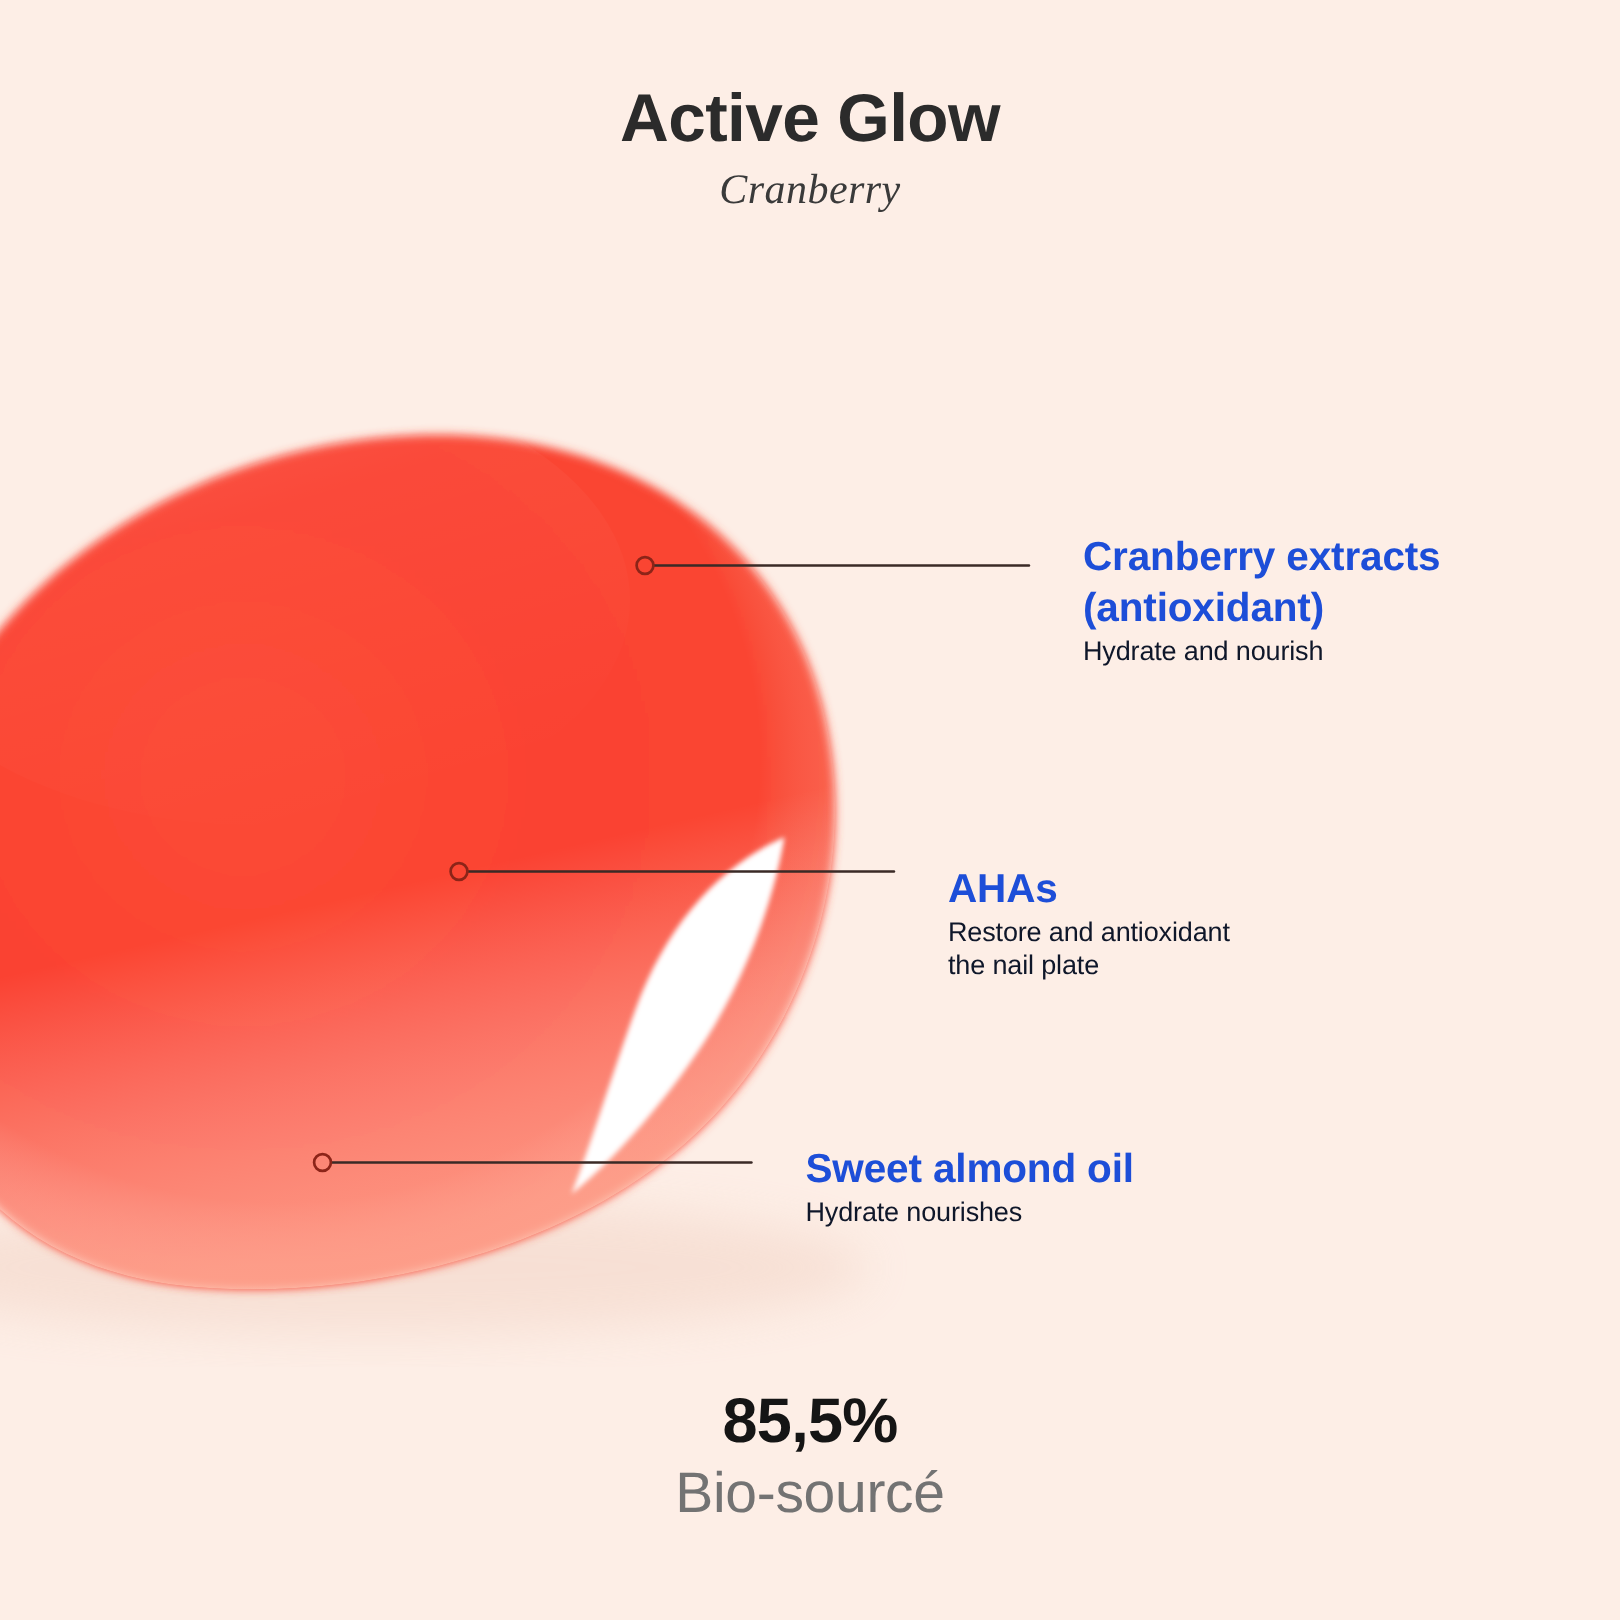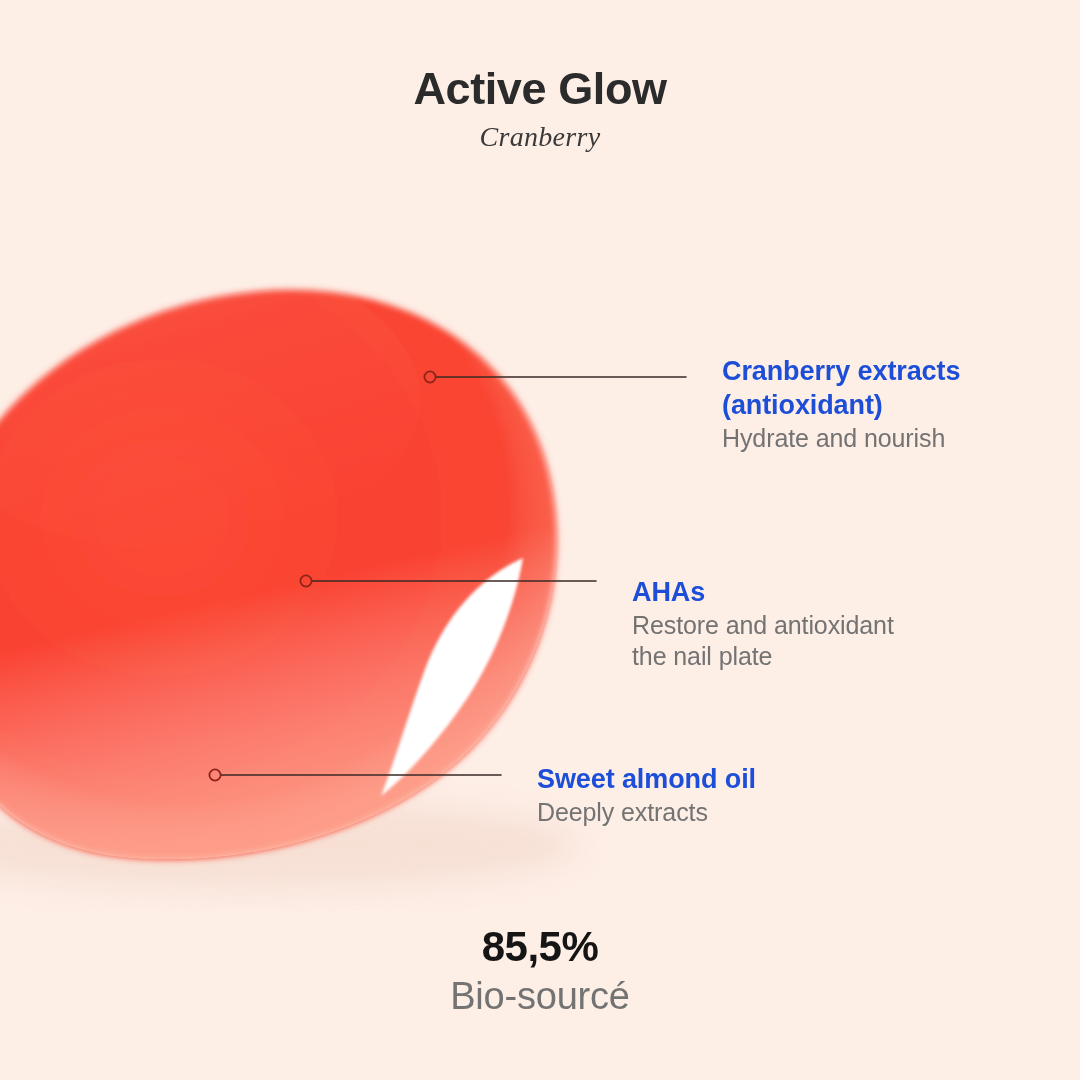--- a/index.html
+++ b/index.html
@@ -18,21 +18,21 @@
     width: 1080px;
     height: 1080px;
     background: #fdeee6;
     overflow: hidden;
   }
 
   
   #header {
     position: absolute;
     left: 0;
-    top: 66px;
+    top: 56px;
     width: 1080px;
     text-align: center;
   }
   #title-main {
     font-family: "Liberation Sans", sans-serif;
     font-size: 45px;
     font-weight: bold;
     letter-spacing: -0.4px;
     color: #2b2b2b;
     line-height: 1.0;
@@ -65,23 +65,23 @@
   .callout-title {
     font-size: 27px;
     font-weight: bold;
     color: #1d4ed8;
     line-height: 1.25;
     letter-spacing: -0.1px;
     white-space: nowrap;
   }
   .callout-title.wrap { white-space: normal; }
   .callout-desc {
-    font-size: 25px;
+    font-size: 18px;
     font-weight: normal;
-    color: #737373;
+    color: #0f172a;
     line-height: 1.25;
     letter-spacing: -0.1px;
     white-space: pre-line;
   }
 
   #callout-1 { left: 722px; top: 355px; width: 330px; }
   #callout-2 { left: 632px; top: 576px; width: 360px; }
   #callout-3 { left: 537px; top: 752px; width: 400px; margin-top: 11px; }
 
   
@@ -215,21 +215,21 @@
   </div>
 
   <div class="callout" id="callout-2">
     <div class="callout-title">AHAs</div>
     <div class="callout-desc">Restore and antioxidant
 the nail plate</div>
   </div>
 
   <div class="callout" id="callout-3">
     <div class="callout-title">Sweet almond oil</div>
-    <div class="callout-desc">Deeply extracts</div>
+    <div class="callout-desc">Hydrate nourishes</div>
   </div>
 
   <div id="footer-stat">
     <div id="stat-value">85,5%</div>
     <div id="stat-label">Bio-sourcé</div>
   </div>
 
 </div>
 
 </body></html>

